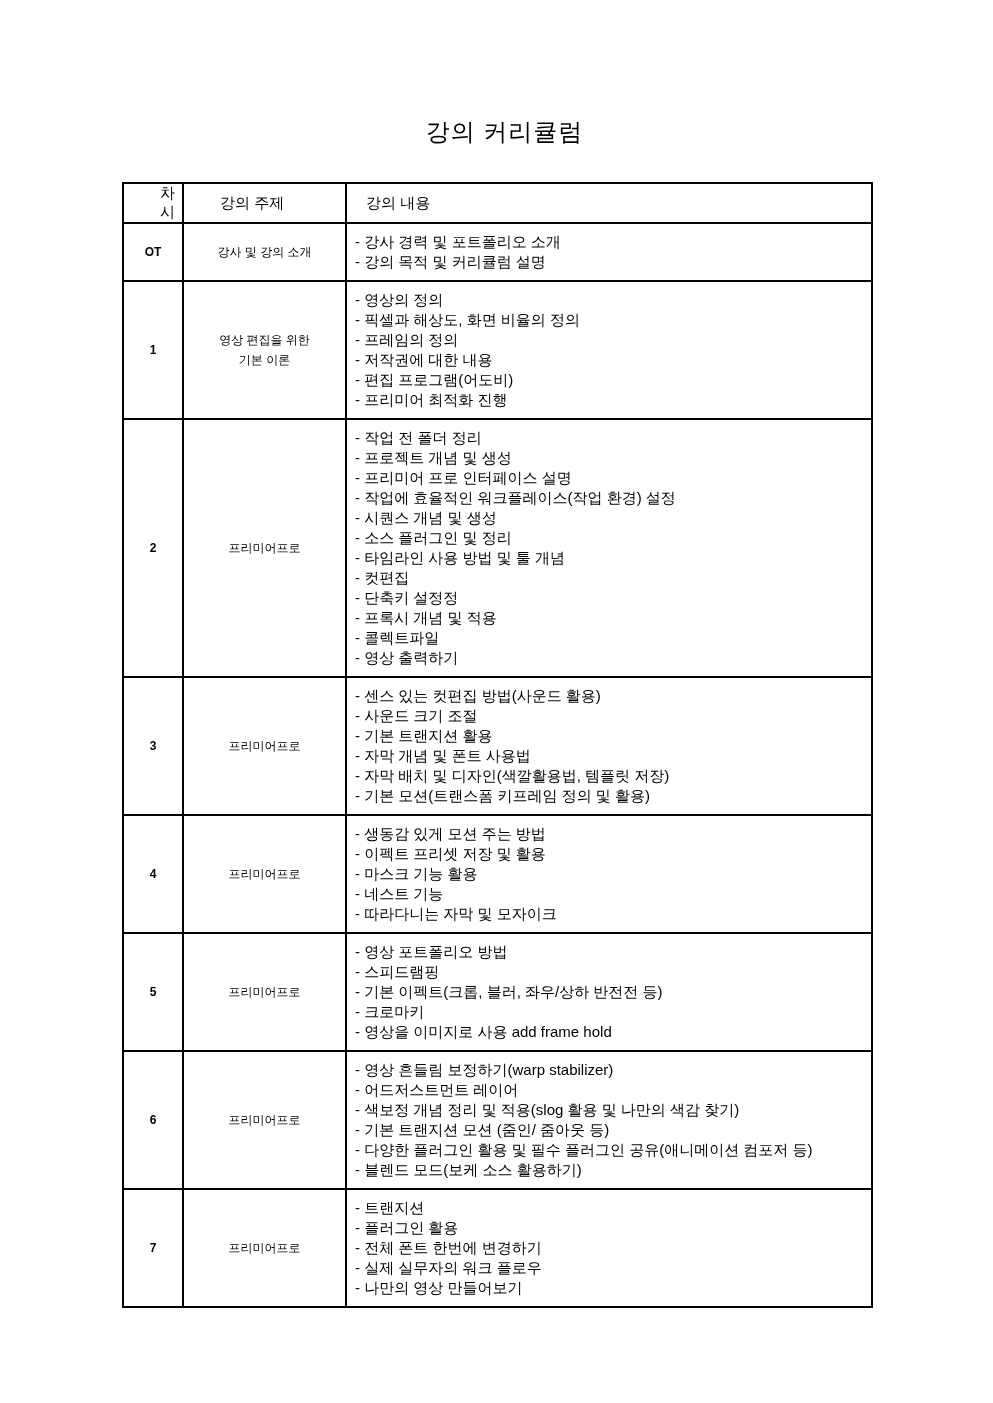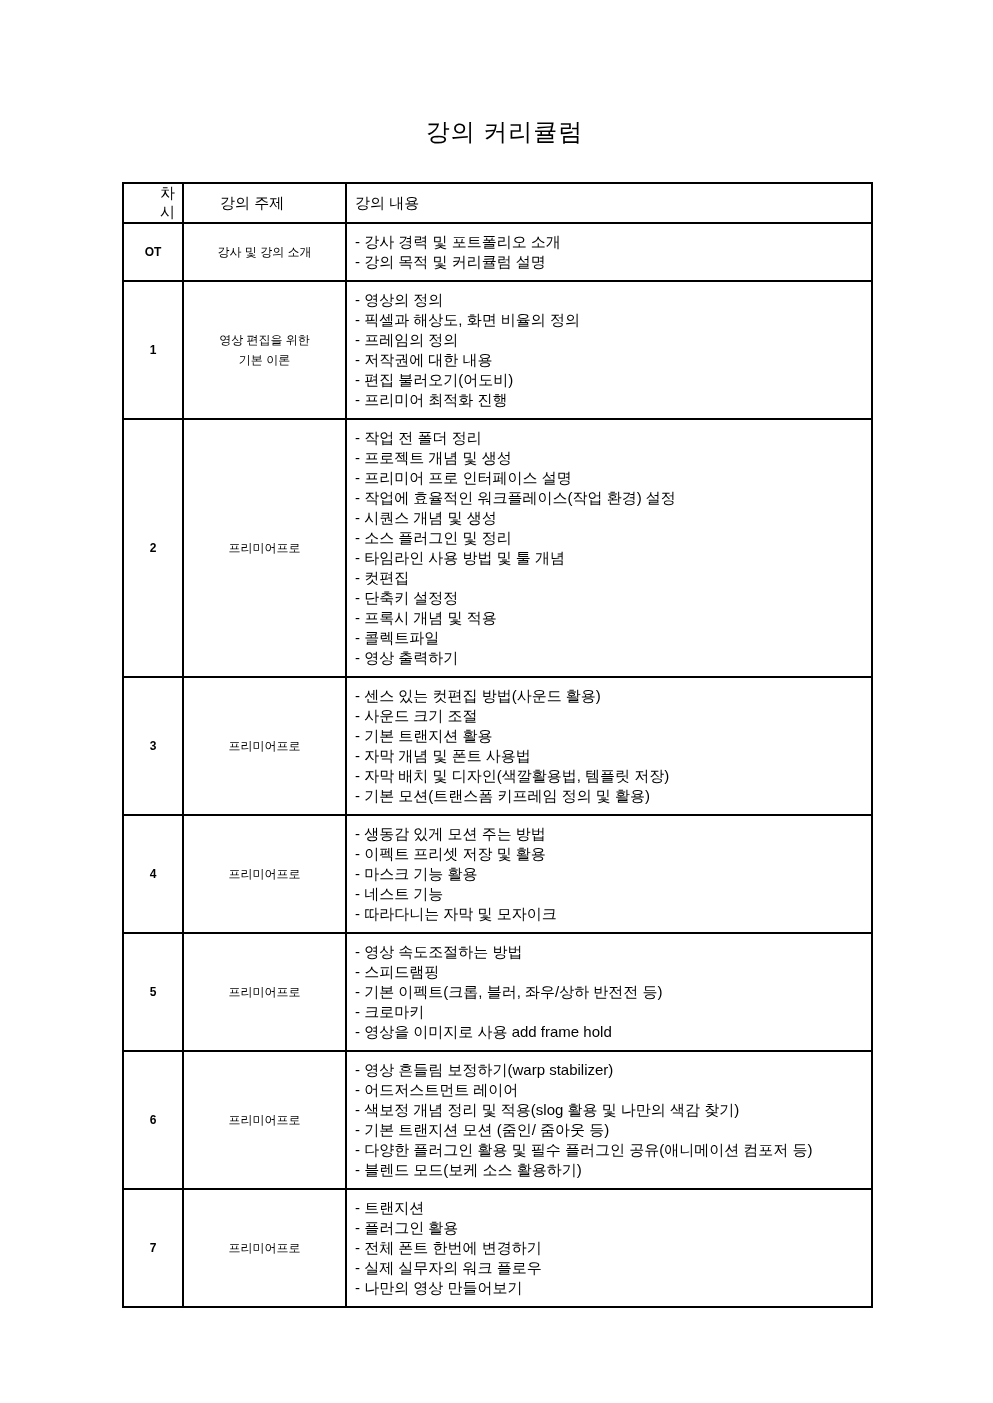--- a/index.html
+++ b/index.html
@@ -38,21 +38,21 @@
 
   th {
     font-weight: normal;
     font-size: 15px;
     height: 28px;
     text-align: left;
     padding-left: 36px;
   }
   th.h-content {
     text-align: left;
-    padding-left: 8px;
+    padding-left: 19px;
   }
   td.session-cell {
     text-align: center;
     font-weight: bold;
     font-size: 12px;
   }
   td.topic-cell {
     text-align: center;
     font-size: 12px;
     line-height: 20px;
@@ -98,21 +98,21 @@
       </tr>
       <tr>
         <td class="session-cell">1</td>
         <td class="topic-cell">영상 편집을 위한
 기본 이론</td>
         <td class="content-cell">
           <div class="content-line">- 영상의 정의</div>
           <div class="content-line">- 픽셀과 해상도, 화면 비율의 정의</div>
           <div class="content-line">- 프레임의 정의</div>
           <div class="content-line">- 저작권에 대한 내용</div>
-          <div class="content-line">- 편집 불러오기(어도비)</div>
+          <div class="content-line">- 편집 프로그램(어도비)</div>
           <div class="content-line">- 프리미어 최적화 진행</div>
         </td>
       </tr>
       <tr>
         <td class="session-cell">2</td>
         <td class="topic-cell">프리미어프로</td>
         <td class="content-cell">
           <div class="content-line">- 작업 전 폴더 정리</div>
           <div class="content-line">- 프로젝트 개념 및 생성</div>
           <div class="content-line">- 프리미어 프로 인터페이스 설명</div>
@@ -147,21 +147,21 @@
           <div class="content-line">- 이펙트 프리셋 저장 및 활용</div>
           <div class="content-line">- 마스크 기능 활용</div>
           <div class="content-line">- 네스트 기능</div>
           <div class="content-line">- 따라다니는 자막 및 모자이크</div>
         </td>
       </tr>
       <tr>
         <td class="session-cell">5</td>
         <td class="topic-cell">프리미어프로</td>
         <td class="content-cell">
-          <div class="content-line">- 영상 속도조절하는 방법</div>
+          <div class="content-line">- 영상 포트폴리오 방법</div>
           <div class="content-line">- 스피드램핑</div>
           <div class="content-line">- 기본 이펙트(크롭, 블러, 좌우/상하 반전전 등)</div>
           <div class="content-line">- 크로마키</div>
           <div class="content-line">- 영상을 이미지로 사용 add frame hold</div>
         </td>
       </tr>
       <tr>
         <td class="session-cell">6</td>
         <td class="topic-cell">프리미어프로</td>
         <td class="content-cell">

